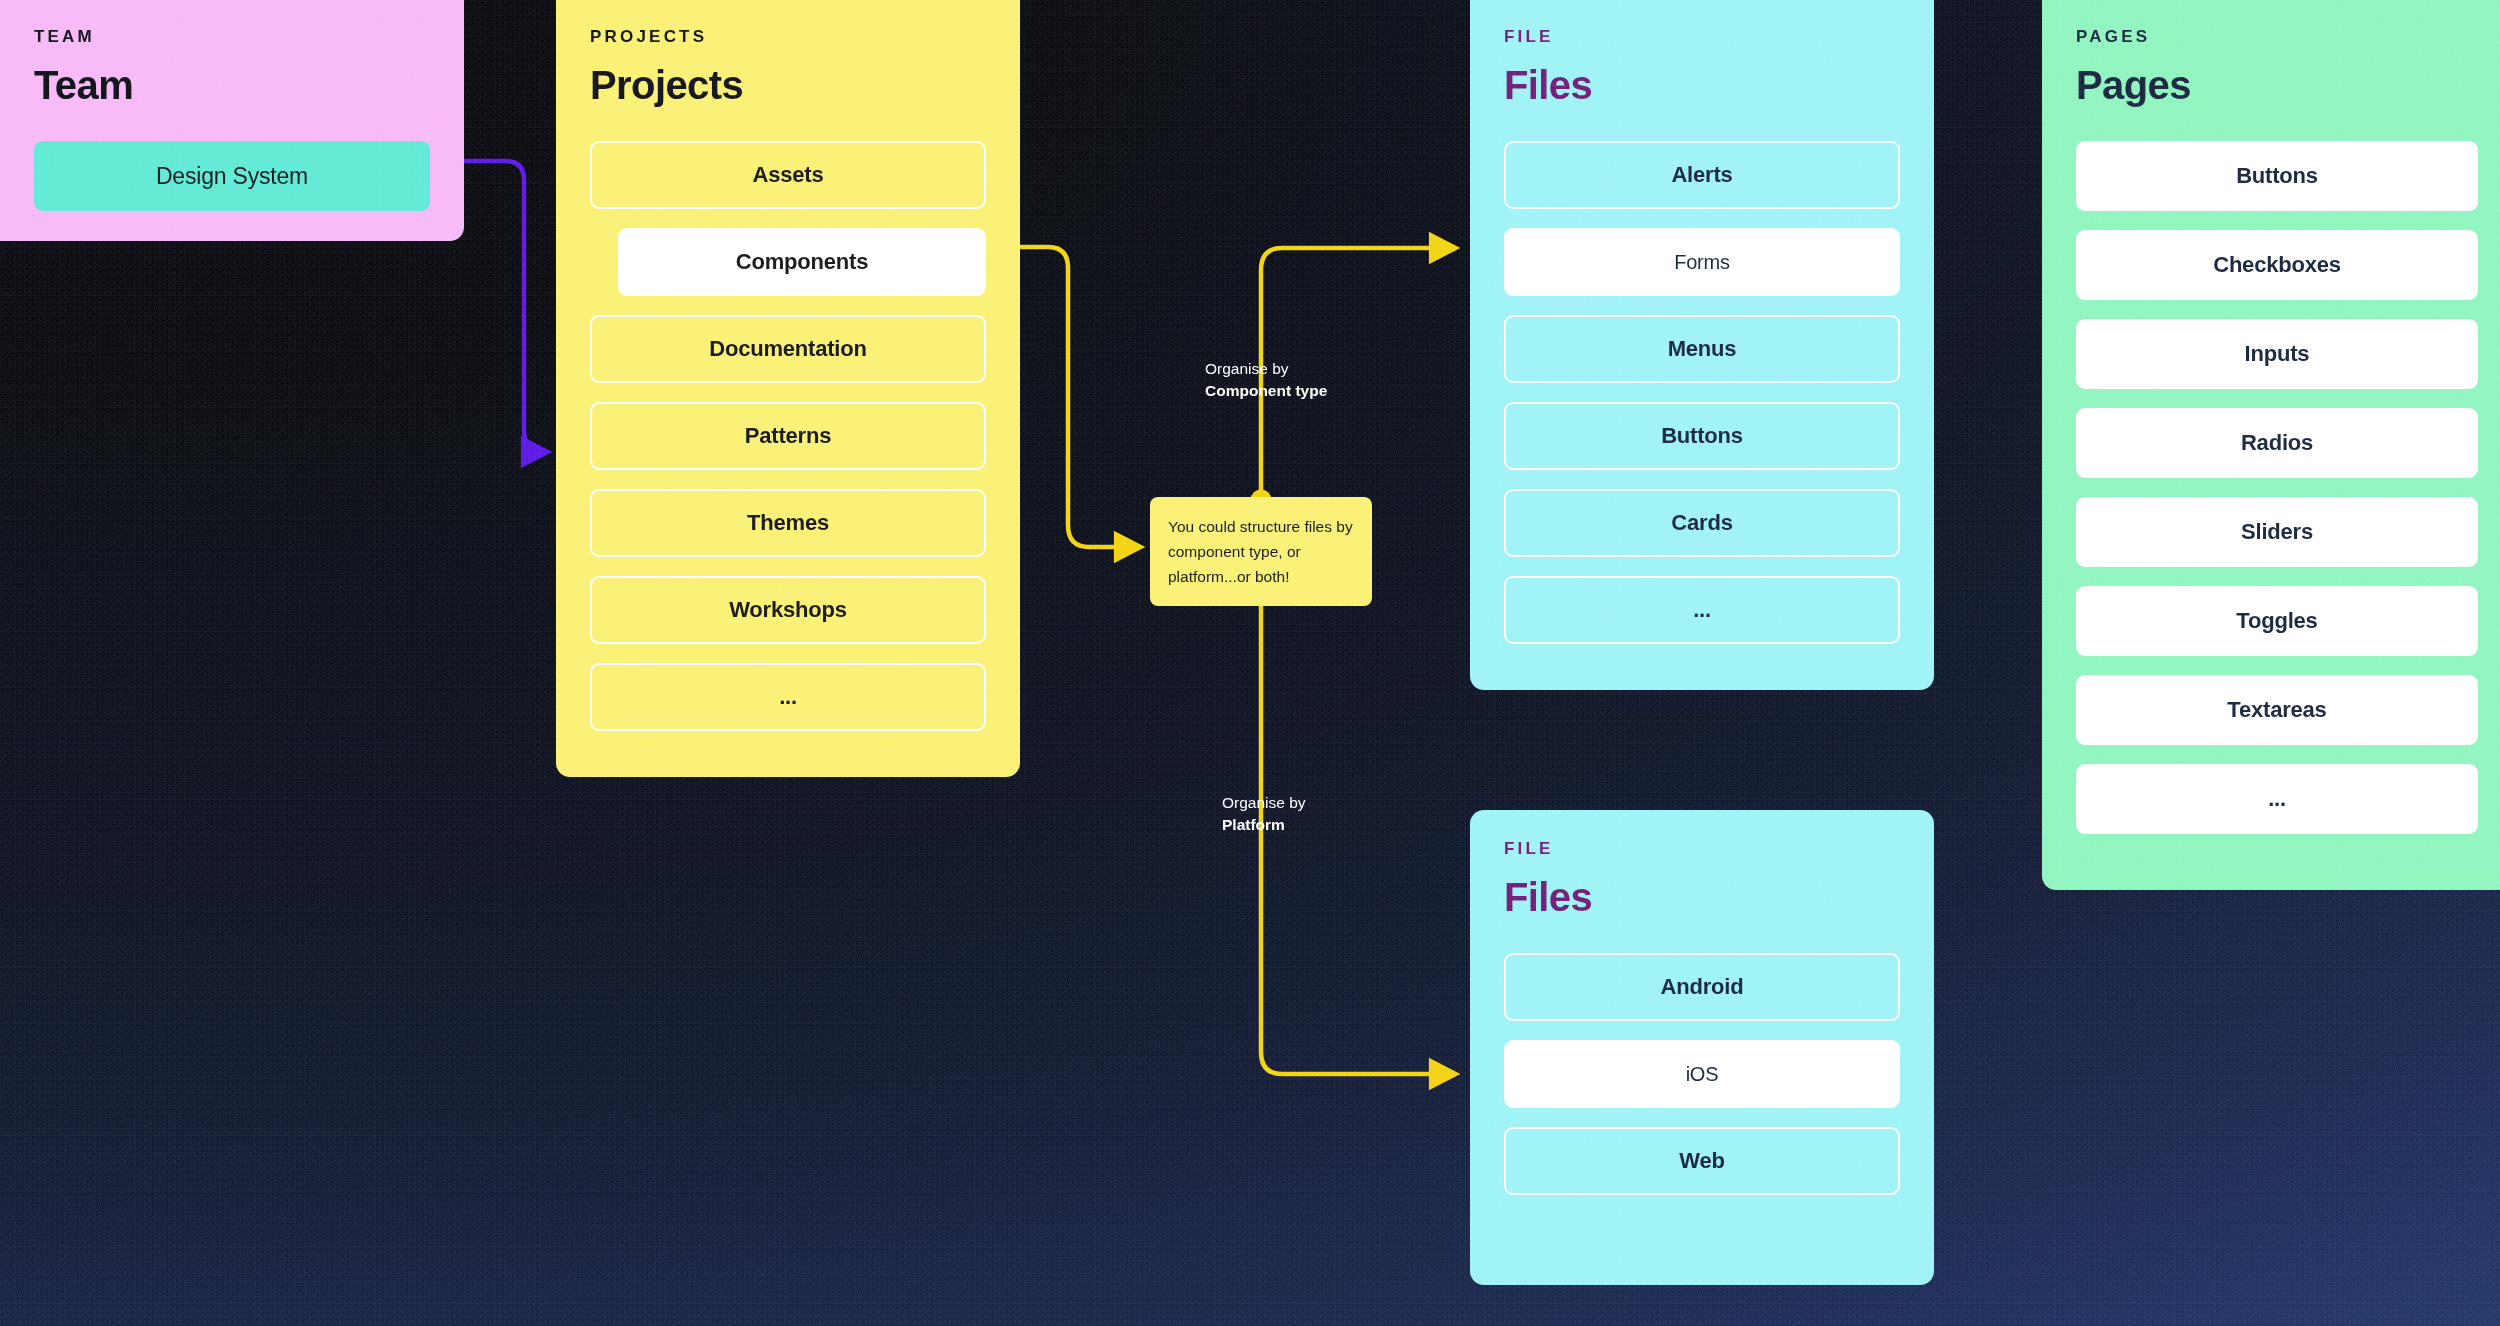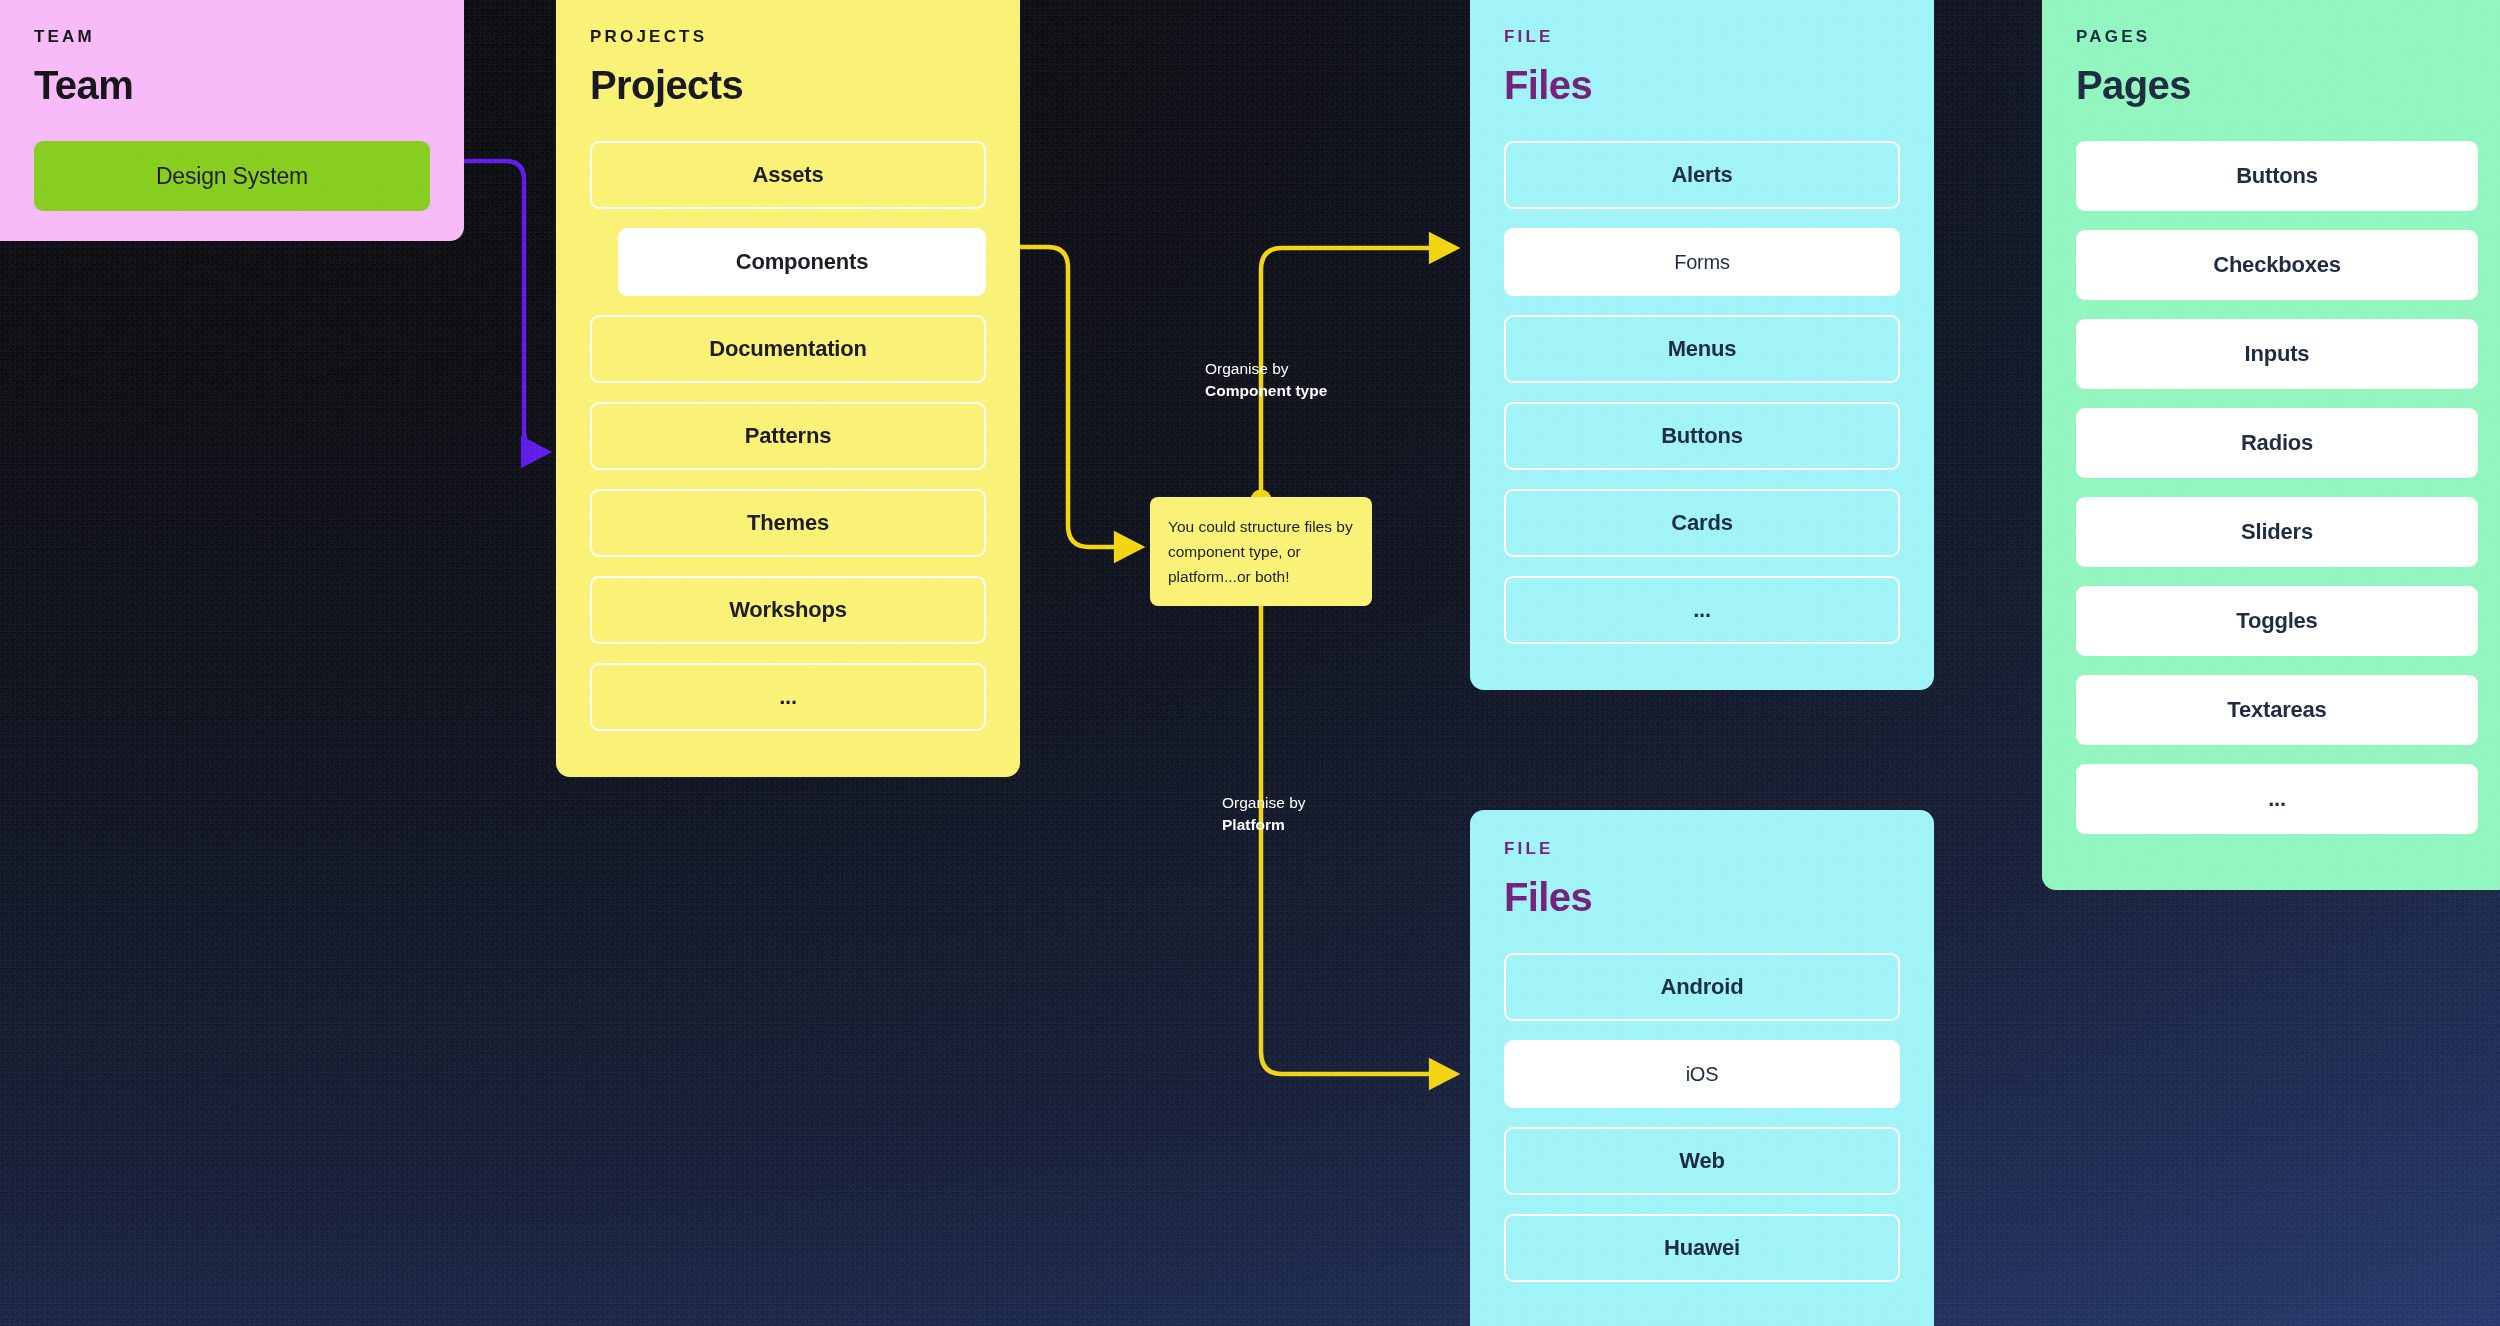--- a/index.html
+++ b/index.html
@@ -74,21 +74,21 @@
     left: -36px; top: -34px;
     width: 500px;
     background: #f7b8f7;
     border-radius: 0 14px 14px 0;
     padding-top: 62px;
     padding-left: 70px;
     padding-bottom: 30px;
   }
   #panel-team .eyebrow, #panel-team .title { color: #0d0d12; }
   #panel-team .card {
-    background: #84cc16;
+    background: #5eead4;
     color: #17171c;
     font-weight: 400;
     height: 70px;
     font-size: 23px;
   }
 
   
   #panel-projects {
     left: 556px; top: -34px;
     width: 464px;
@@ -238,21 +238,20 @@
     </div>
   </div>
 
   <div class="panel panel-files" id="panel-files-2">
     <div class="eyebrow">FILE</div>
     <div class="title">Files</div>
     <div class="cards">
       <div class="card">Android</div>
       <div class="card is-selected">iOS</div>
       <div class="card">Web</div>
-      <div class="card">Huawei</div>
     </div>
   </div>
 
   <div class="panel" id="panel-pages">
     <div class="eyebrow">PAGES</div>
     <div class="title">Pages</div>
     <div class="cards">
       <div class="card">Buttons</div>
       <div class="card">Checkboxes</div>
       <div class="card">Inputs</div>

